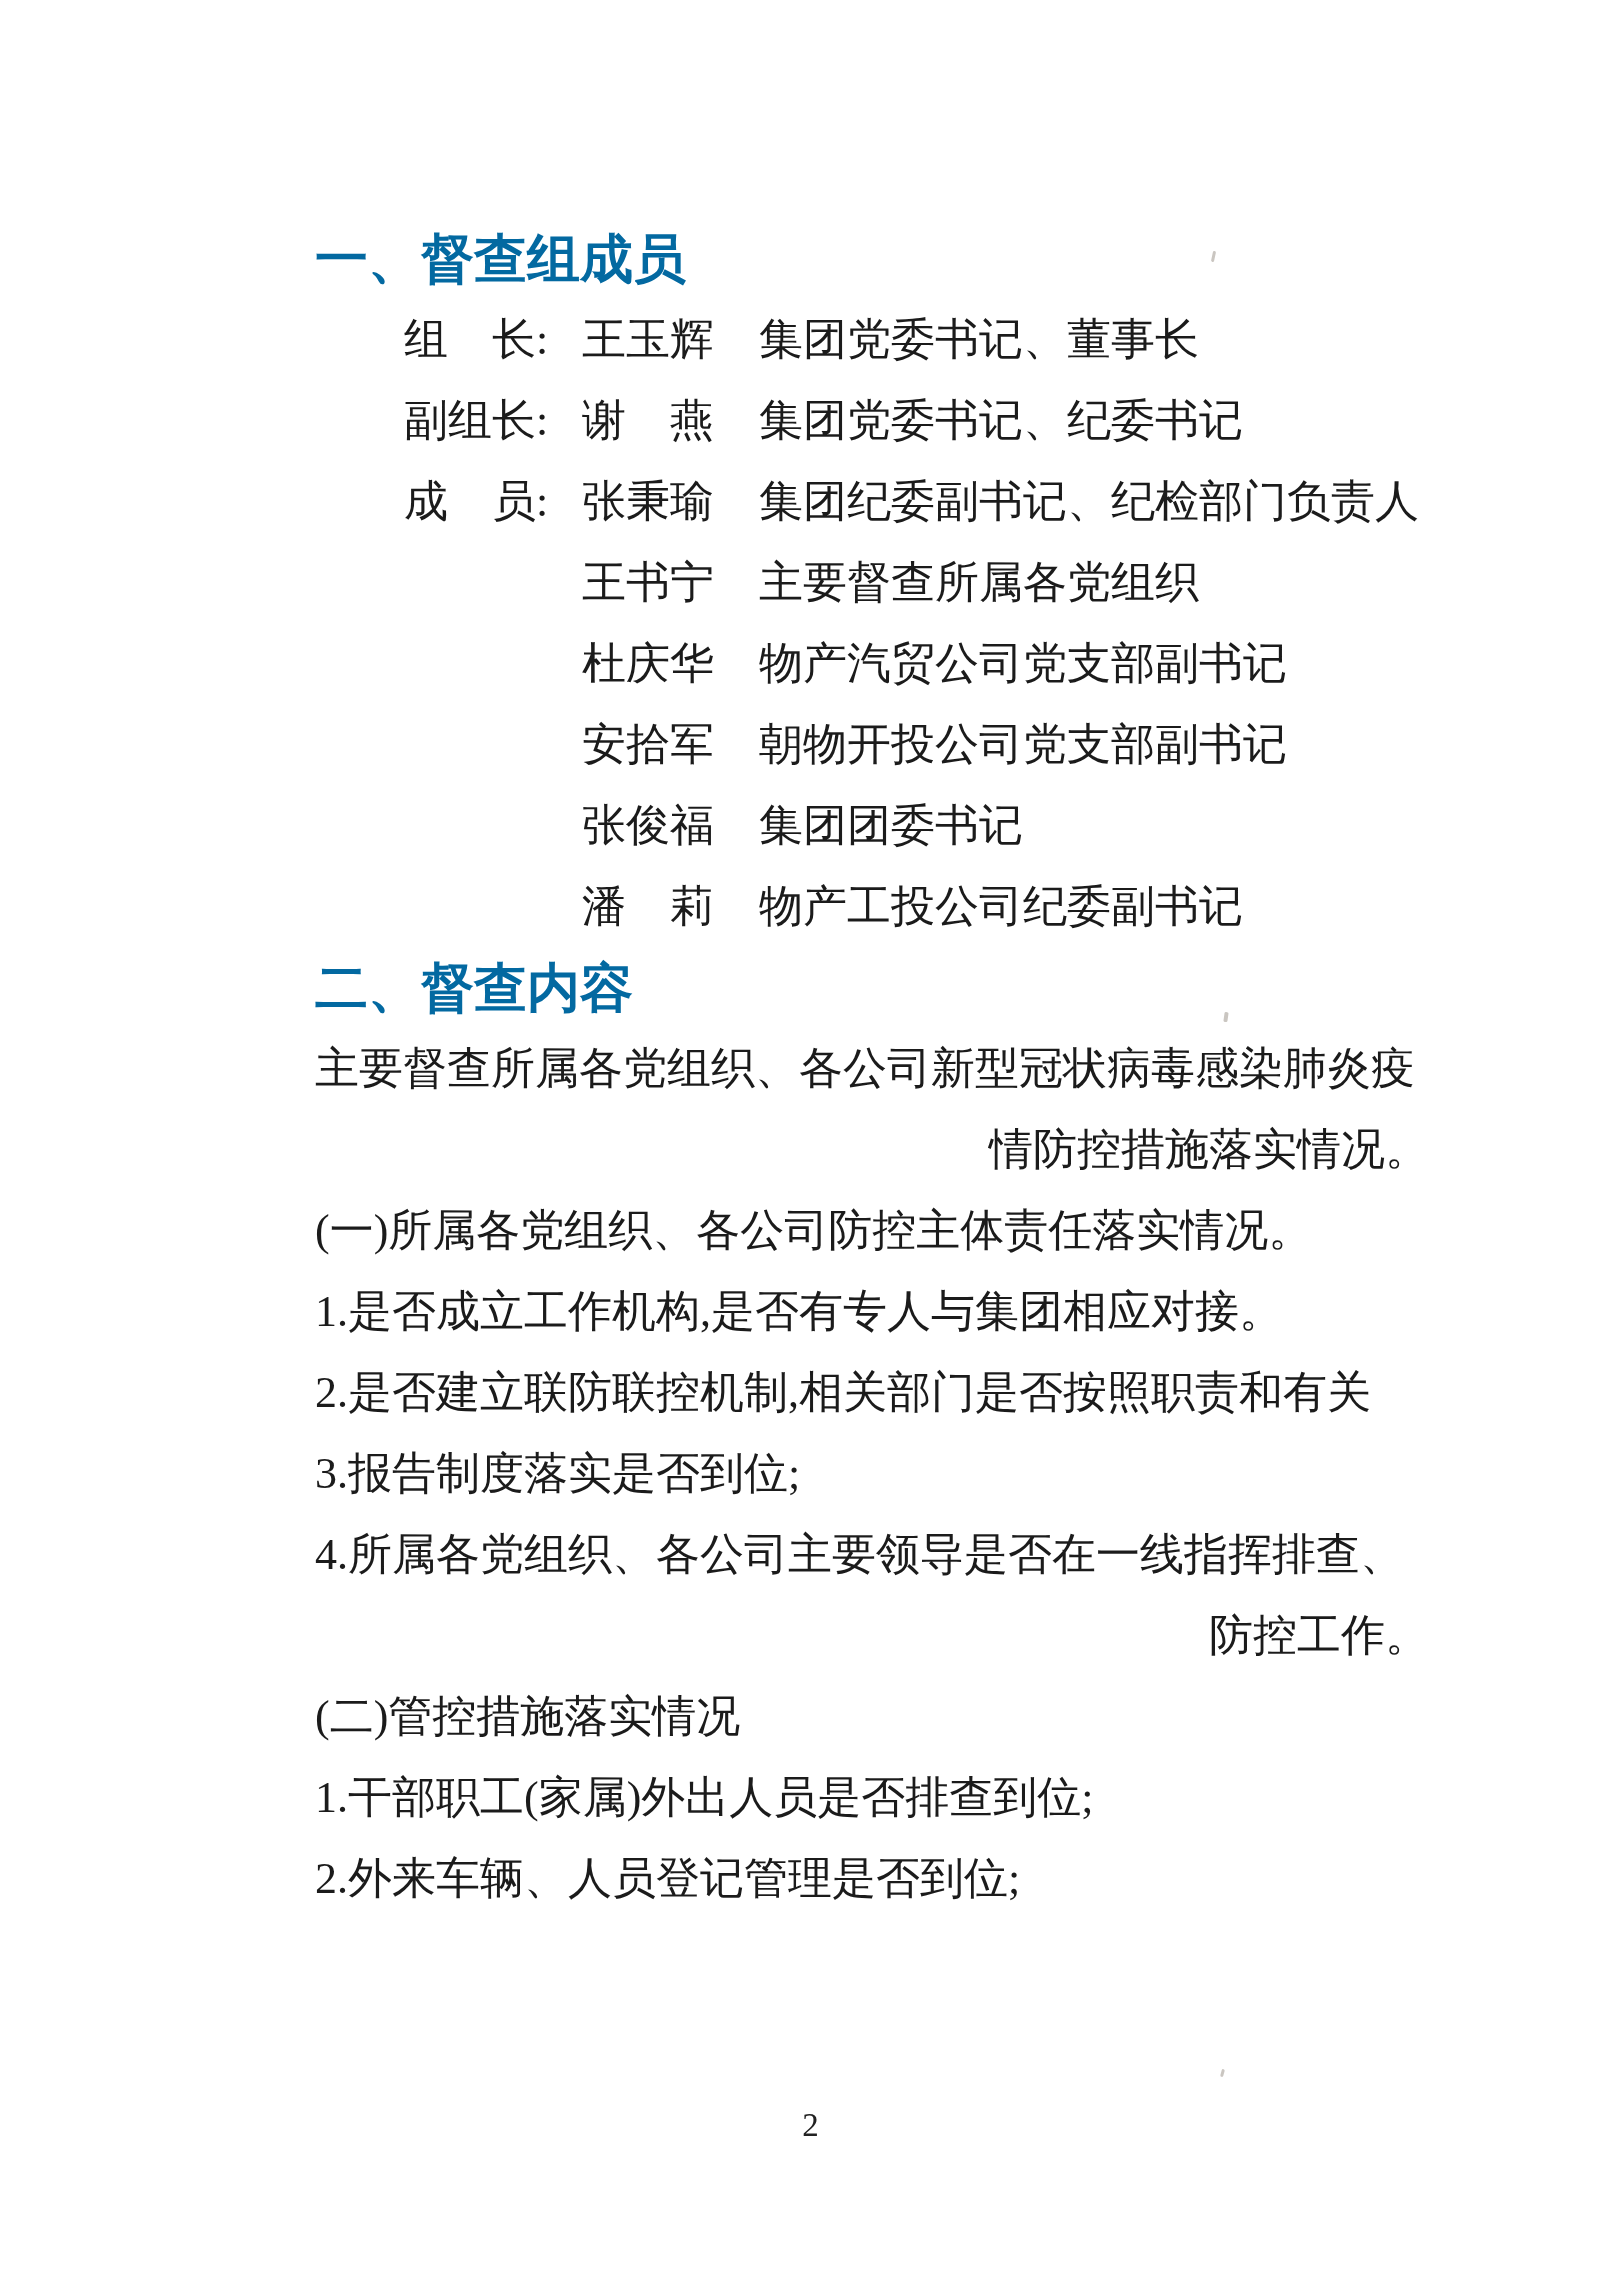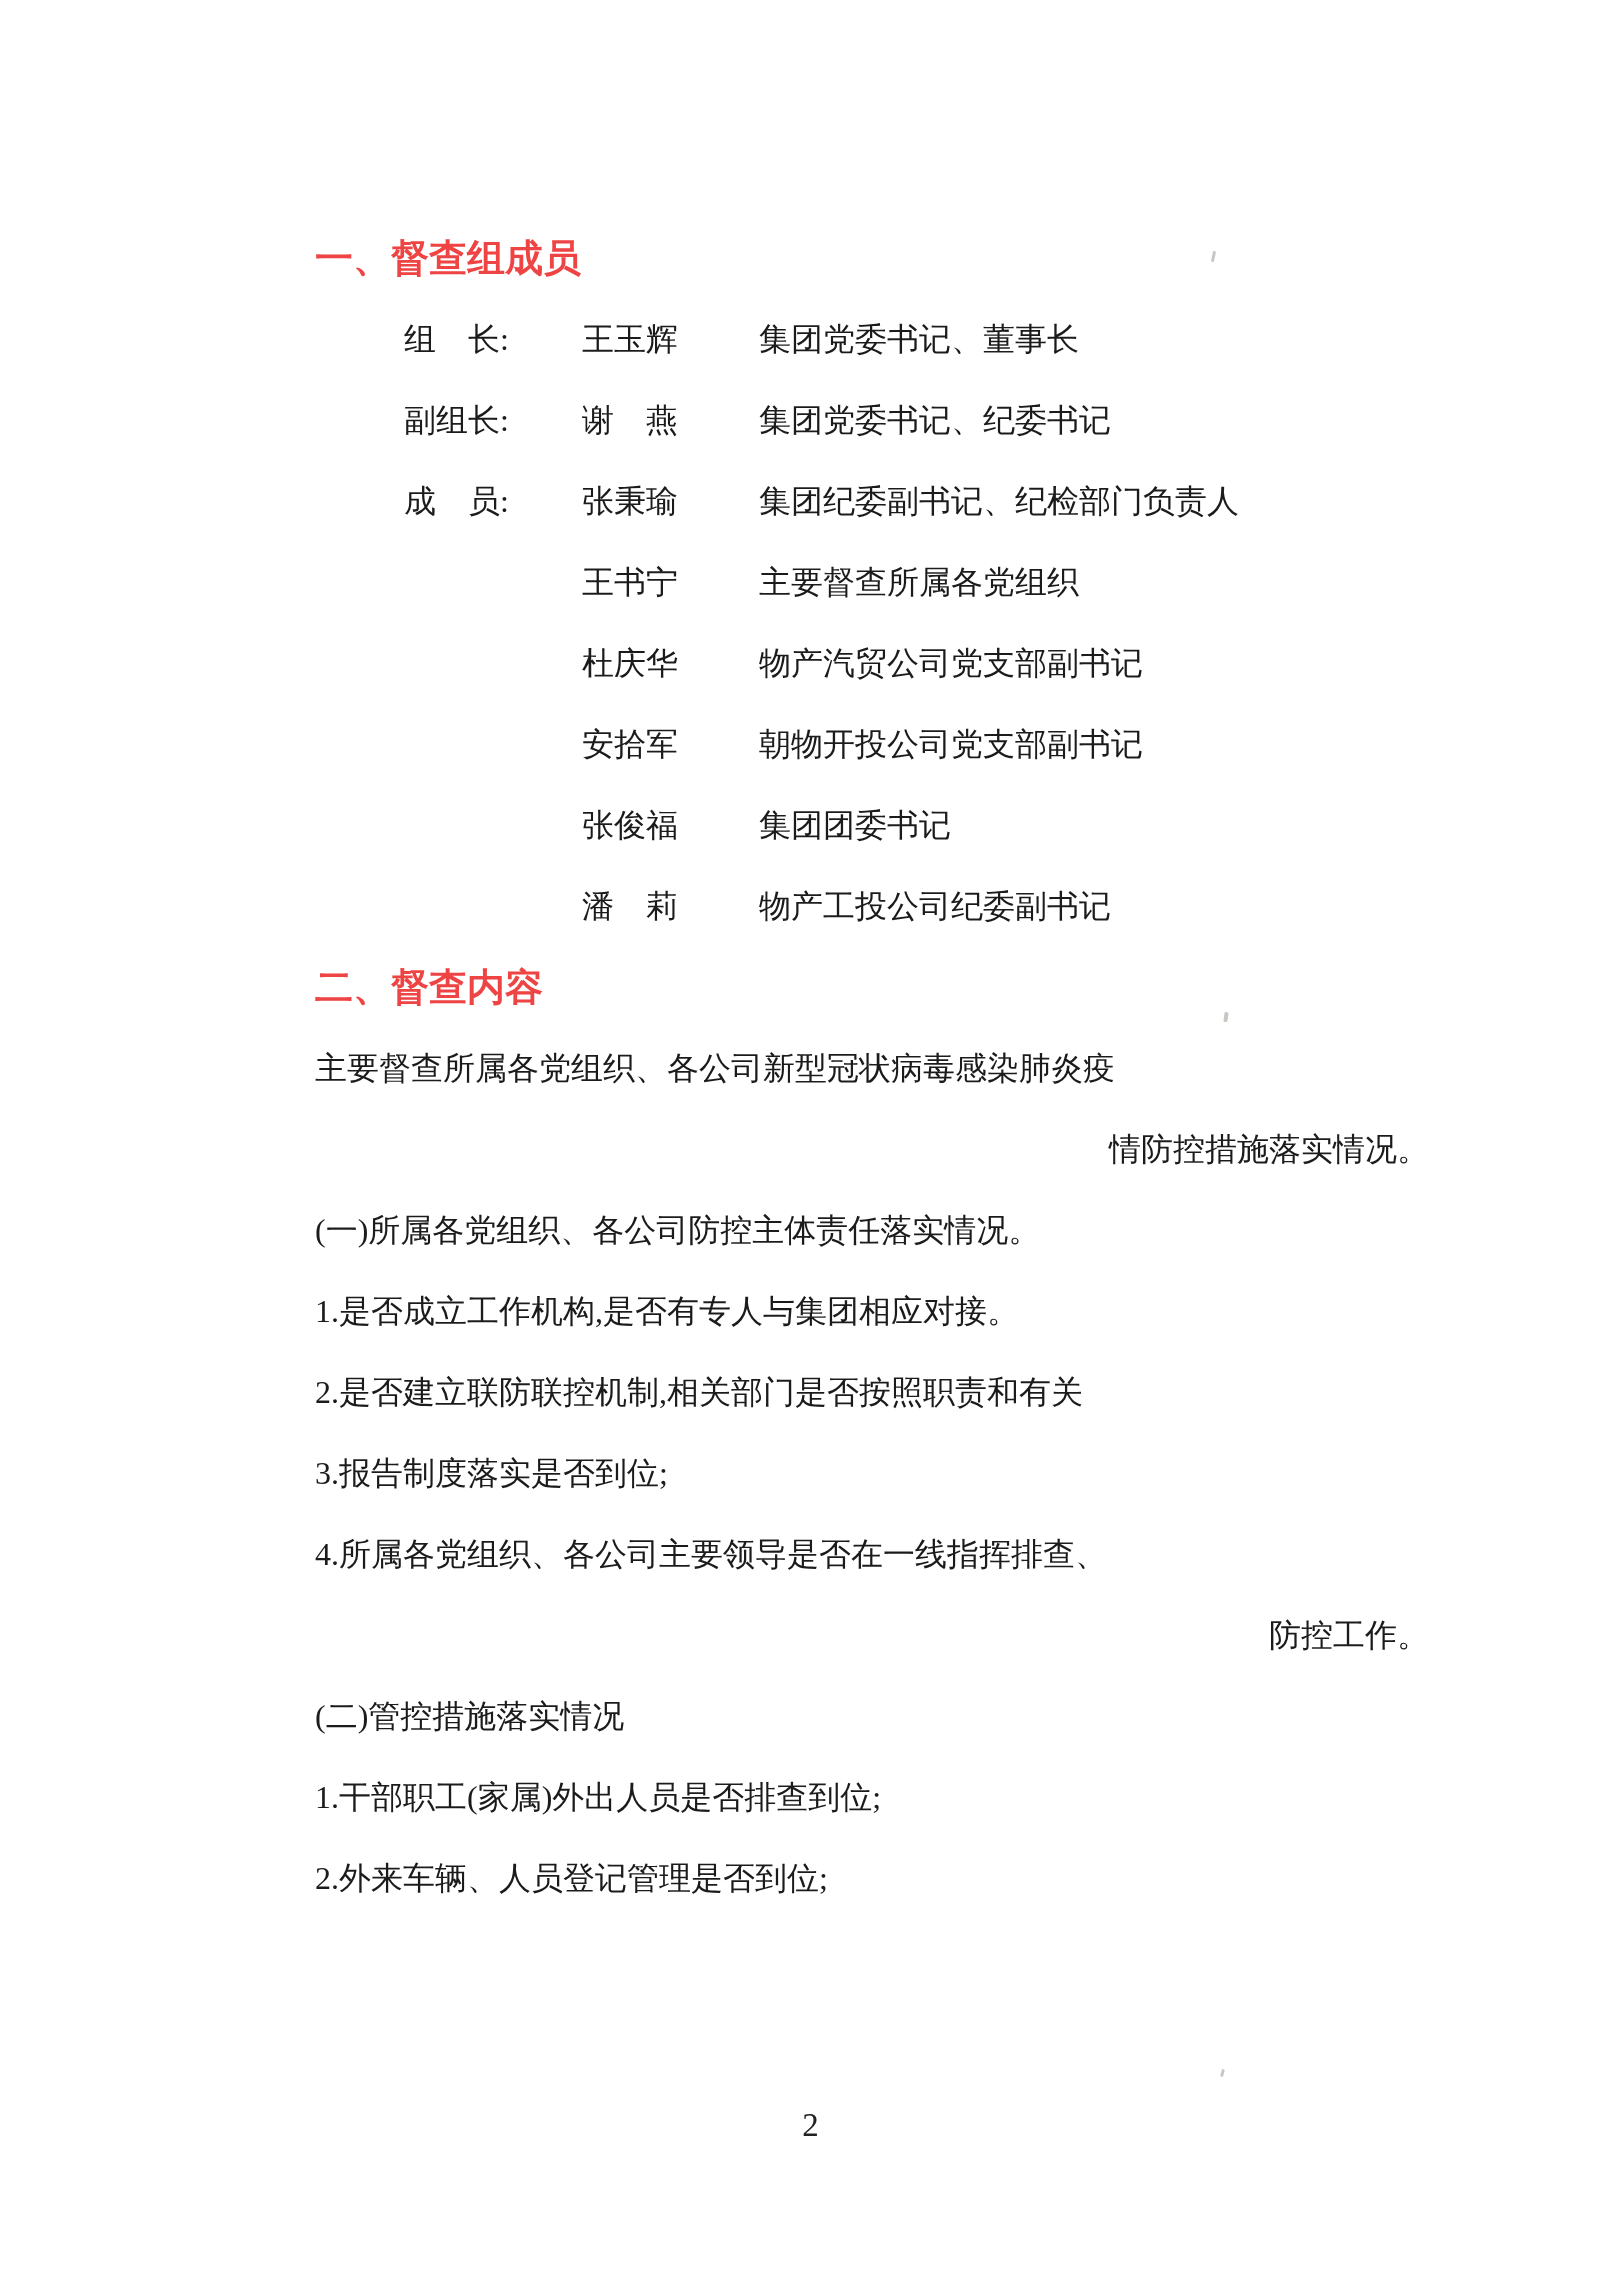--- a/index.html
+++ b/index.html
@@ -18,36 +18,36 @@
   }
   .content {
     position: absolute;
     left: 226px;
     top: 218px;
     width: 1203px;
   }
   .ln {
     height: 81px;
     line-height: 81px;
-    font-size: 32px;
+    font-size: 44px;
     white-space: nowrap;
     letter-spacing: 0;
   }
   .indent {
     text-indent: 89px;
   }
   .flush {
     text-indent: 0;
     text-align: right;
   }
   .heading {
     font-family: "Liberation Sans", "DejaVu Sans", sans-serif;
     font-weight: 700;
-    font-size: 38px;
-    color: #ef4444;
+    font-size: 53px;
+    color: #0369a1;
   }
   .member-role {
     display: inline-block;
     width: 178px;
     white-space: nowrap;
     overflow: visible;
     vertical-align: top;
   }
   .member-name {
     display: inline-block;

